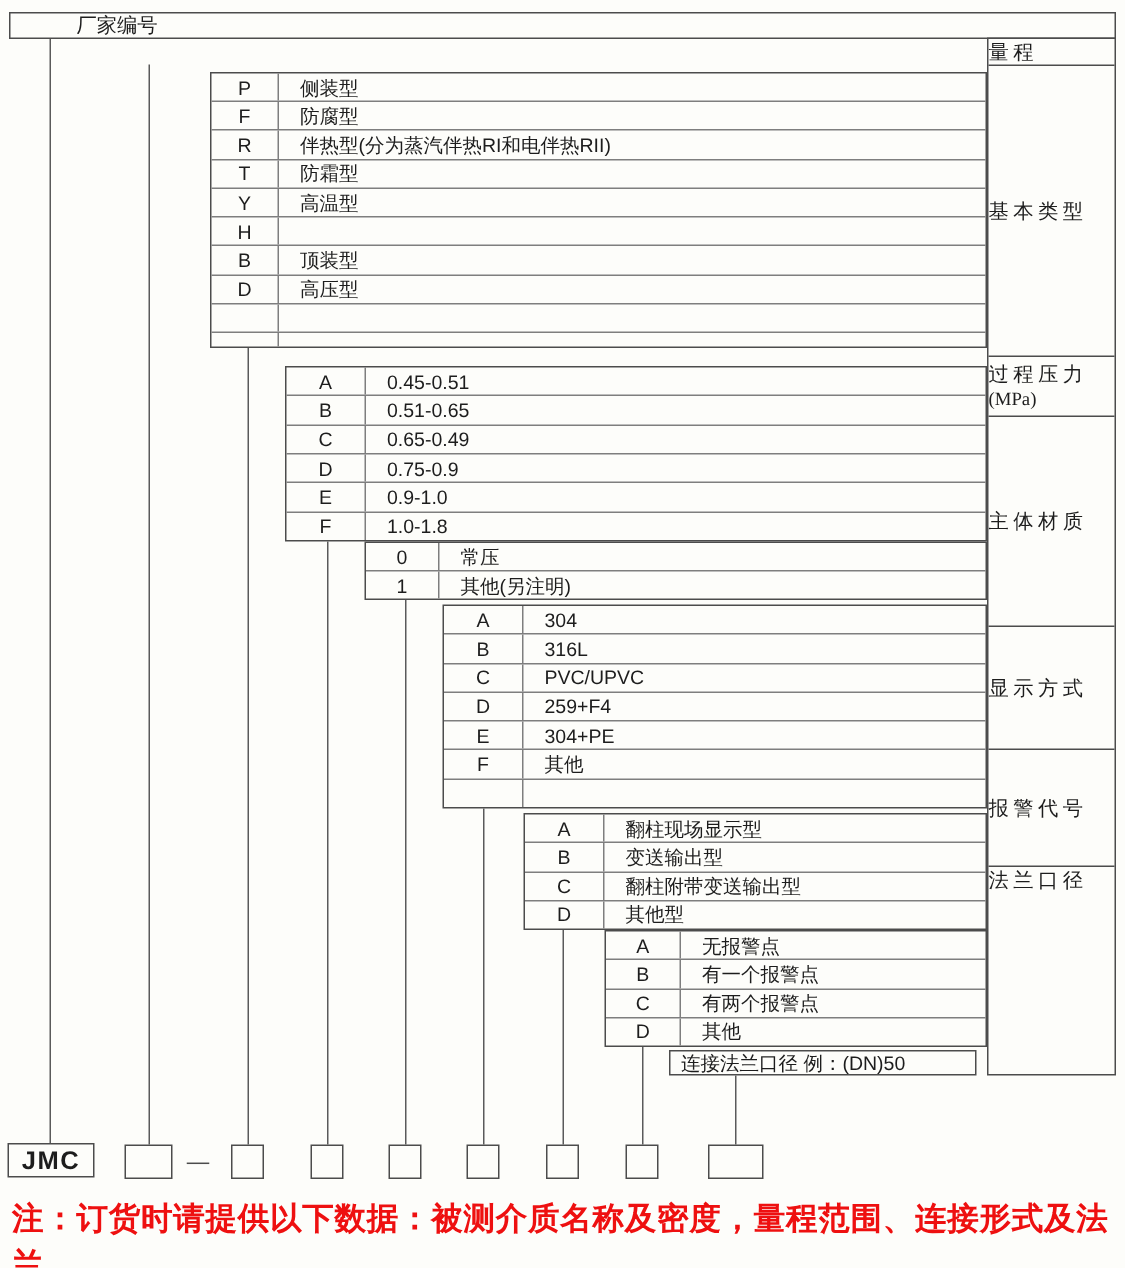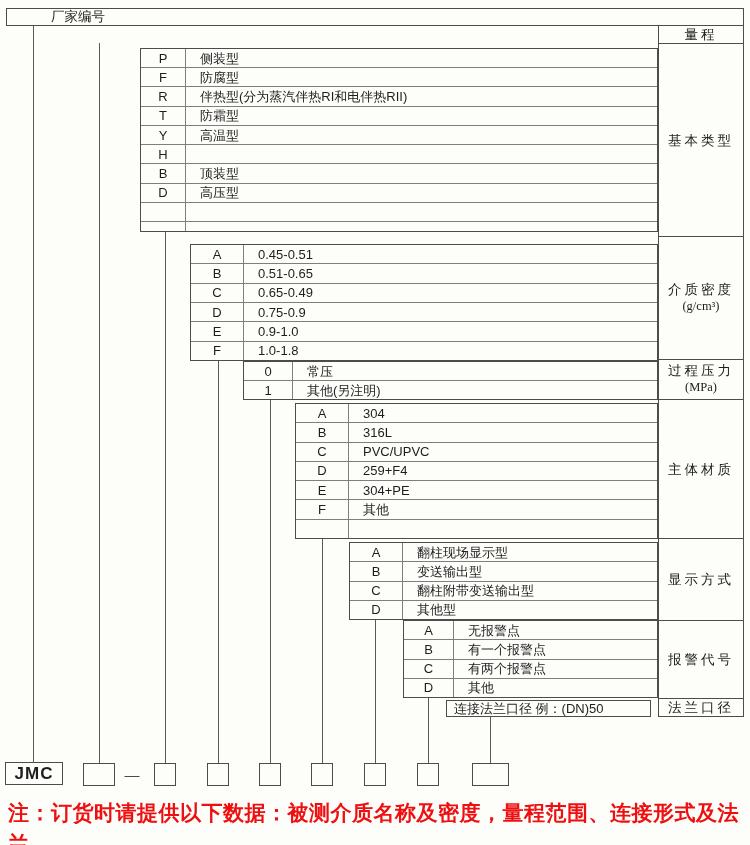--- a/index.html
+++ b/index.html
@@ -43,21 +43,21 @@
 
   
   .catcol{
     position:absolute;box-sizing:border-box;
     border:1px solid #4c4c4c;
     display:flex;flex-direction:column;
   }
   .catcell{
     box-sizing:border-box;
     border-bottom:1px solid #4c4c4c;
-    display:flex;flex-direction:column;align-items:center;justify-content:center;
+    display:flex;flex-direction:column;align-items:flex-start;justify-content:center;
     font-family:"Liberation Serif","DejaVu Serif",serif;
     font-size:13.5px;letter-spacing:3px;
     text-align:center;line-height:17px;
   }
   .catcell:last-child{border-bottom:none;}
   .catcell .sub{letter-spacing:0px;font-size:12.5px;}
 
   
   .vl{position:absolute;width:1px;background:#5a5a5a;}
 
@@ -242,24 +242,20 @@
   <div class="hbox" style="left:446px;top:700px;width:205px;height:17px;padding-left:7px;font-size:13px;">
     <span>连接法兰口径 例：(DN)50</span>
   </div>
 
   <div class="catcol" style="left:658px;top:25px;width:86px;height:692px;">
     <div class="catcell" style="height:18px;">
       <span>量程</span>
     </div>
     <div class="catcell" style="height:194px;">
       <span>基本类型</span>
-    </div>
-    <div class="catcell" style="height:123px;">
-      <span>介质密度</span>
-      <span class="sub">(g/cm³)</span>
     </div>
     <div class="catcell" style="height:40px;">
       <span>过程压力</span>
       <span class="sub">(MPa)</span>
     </div>
     <div class="catcell" style="height:140px;">
       <span>主体材质</span>
     </div>
     <div class="catcell" style="height:82px;">
       <span>显示方式</span>

